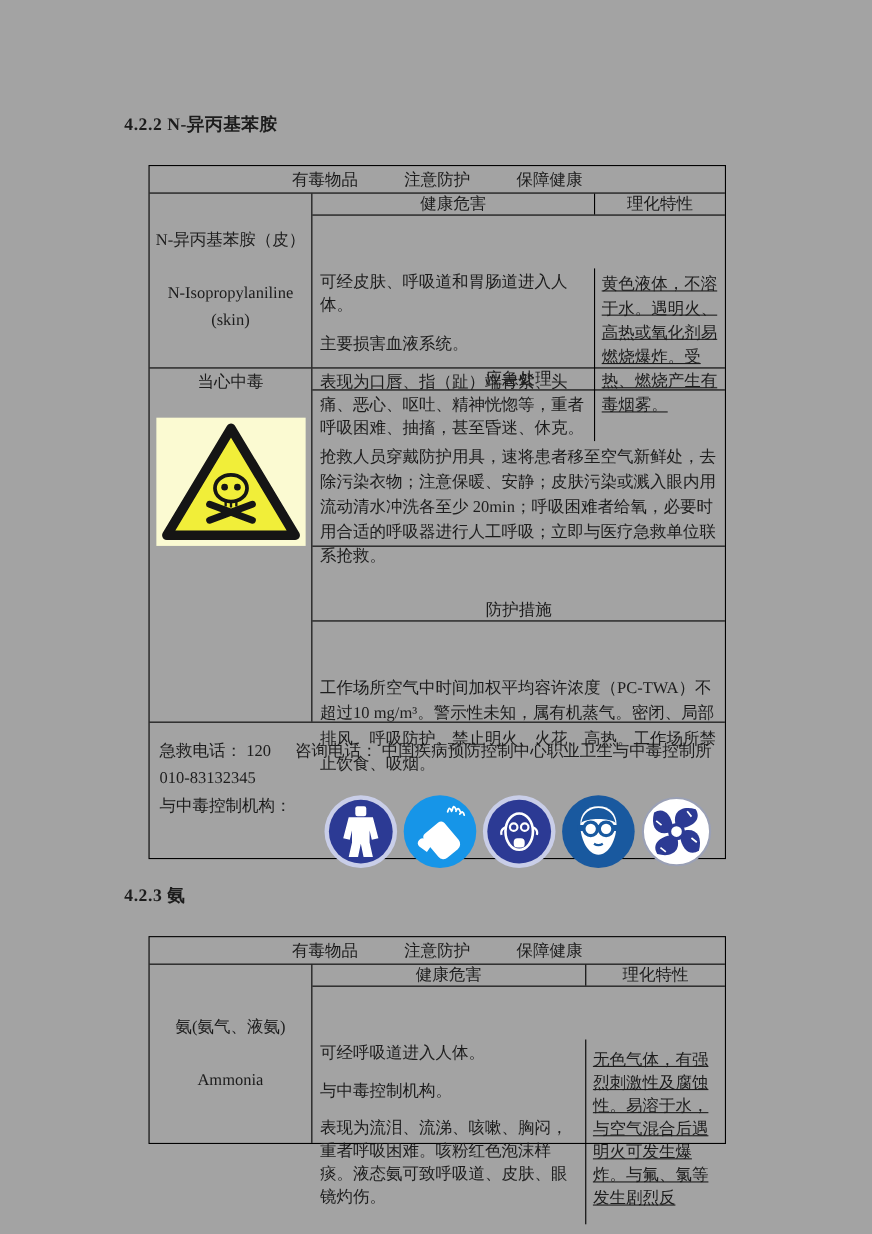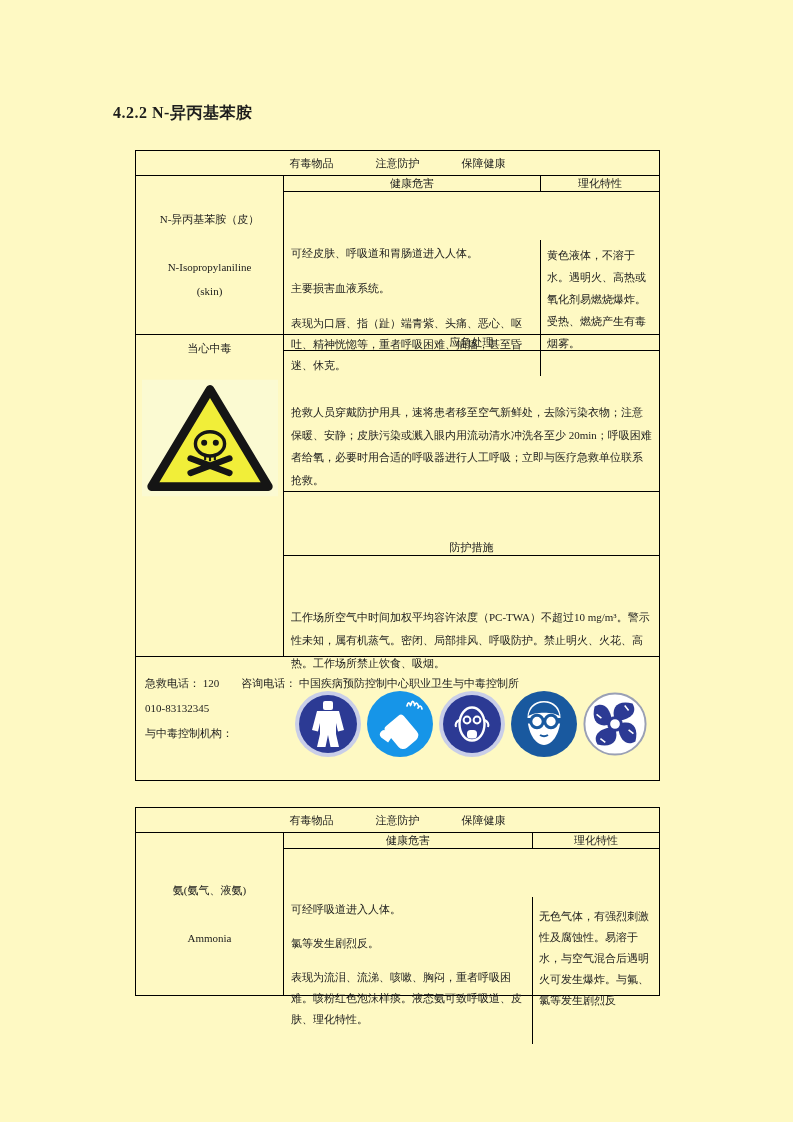--- a/index.html
+++ b/index.html
@@ -2,30 +2,30 @@
 <html><head>
 <meta charset="utf-8">
 <style>
   * { box-sizing: border-box; }
   html,body { margin:0; padding:0; background:#ffffff; }
   body {
     width:793px; height:1122px;
     font-family:"Liberation Serif","DejaVu Serif",serif;
     color:#1c1c1c;
   }
-  .page { position:relative; width:793px; height:1122px; overflow:hidden; background:#fef9c3; }
+  .page { position:relative; width:793px; height:1122px; overflow:hidden; background:#a3a3a3; }
 
   .heading { font-size:16px; font-weight:bold; margin:0 0 0 113px; letter-spacing:0.5px; }
   .heading1 { padding-top:103px; }
   .heading2 { margin-top:23px; }
 
   .tbl {
     margin-left:135px; width:525px;
     border:1.5px solid #000;
-    font-size:11px;
+    font-size:15px;
   }
   .tbl1 { margin-top:26px; }
   .tbl2 { margin-top:26px; }
 
   .banner {
     height:25px; display:flex; justify-content:center; align-items:center;
     gap:42px; border-bottom:1.5px solid #000;
   }
 
   .sec { display:flex; }
@@ -45,22 +45,22 @@
   .nameCell {
     display:flex; flex-direction:column; justify-content:center;
     align-items:center; text-align:center; line-height:24px;
   }
   .name-en { margin-top:24px; }
   .name-en2 { margin-top:0; }
 
   .hazard { padding:3px 7px 0 7px; line-height:21px; }
   .hazard p { margin:0 0 14px 0; }
   .hazard p:last-child { margin-bottom:0; }
-  .tbl2 .hazard p { margin-bottom:13px;font-family:Liberation Mono, monospace; }
-  .phys { padding:4px 6px 0 6px; line-height:22px; }
+  .tbl2 .hazard p { margin-bottom:13px; }
+  .phys { padding:4px 6px 0 6px; line-height:22px;text-decoration:underline; }
   .tbl2 .phys { padding-top:9px; line-height:21px; }
 
   .mid2 { height:322px; border-bottom:1.5px solid #000; }
   .warnCell { text-align:center; padding-top:2px; }
   .warnLabel { line-height:23px; }
   .warn-svg { display:block; margin:19px auto 0 auto; }
 
   .hdrline { height:25px; border-bottom:1.5px solid #000; display:flex; align-items:center; justify-content:center; }
   .emtext { height:94px; border-bottom:1.5px solid #000; padding:2px 7px 0 7px; line-height:22.5px; }
   .protCell { flex:1; padding:2px 7px 0 7px; }
@@ -186,20 +186,21 @@
     <div class="footer">
       <div class="fl-flex">
         <span>急救电话： 120</span>
         <span>咨询电话： 中国疾病预防控制中心职业卫生与中毒控制所</span>
       </div>
       <div>010-83132345</div>
       <div>与中毒控制机构：</div>
     </div>
   </div>
 
+  <h2 class="heading heading2">4.2.3  氨</h2>
 
   <div class="tbl tbl2">
 
     <div class="banner">
       <span>有毒物品</span>
       <span>注意防护</span>
       <span>保障健康</span>
     </div>
 
     <div class="sec top">
@@ -208,22 +209,22 @@
         <div class="name-en">Ammonia</div>
       </div>
       <div class="colB">
         <div class="subhdr">
           <div class="mid hdrcell">健康危害</div>
           <div class="right hdrcell">理化特性</div>
         </div>
         <div class="contentrow">
           <div class="mid hazard">
             <p>可经呼吸道进入人体。</p>
-            <p>氯等发生剧烈反。</p>
-            <p>表现为流泪、流涕、咳嗽、胸闷，重者呼吸困难。咳粉红色泡沫样痰。液态氨可致呼吸道、皮肤、理化特性。</p>
+            <p>与中毒控制机构。</p>
+            <p>表现为流泪、流涕、咳嗽、胸闷，重者呼吸困难。咳粉红色泡沫样痰。液态氨可致呼吸道、皮肤、眼镜灼伤。</p>
           </div>
           <div class="right phys">无色气体，有强烈刺激性及腐蚀性。易溶于水，与空气混合后遇明火可发生爆炸。与氟、氯等发生剧烈反</div>
         </div>
       </div>
     </div>
   </div>
 
 </div>
 
 </body></html>

